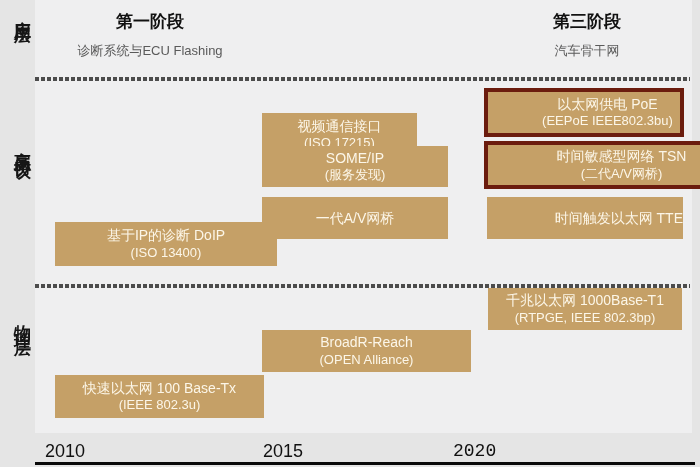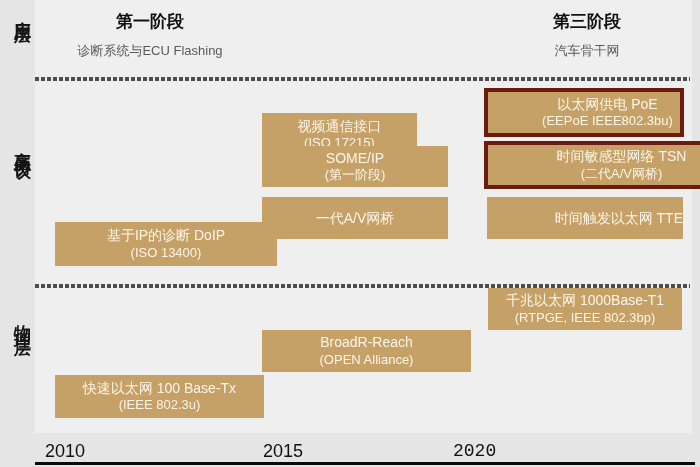--- a/index.html
+++ b/index.html
@@ -78,21 +78,21 @@
   <div class="box bx-video">
     <div class="b1">视频通信接口</div>
     <div class="b2">(ISO 17215)</div>
   </div>
   <div class="box hl bx-poe">
     <div class="b1">以太网供电 PoE</div>
     <div class="b2">(EEPoE IEEE802.3bu)</div>
   </div>
   <div class="box bx-someip">
     <div class="b1">SOME/IP</div>
-    <div class="b2">(第一阶段)</div>
+    <div class="b2">(服务发现)</div>
   </div>
   <div class="box hl bx-tsn">
     <div class="b1">时间敏感型网络 TSN</div>
     <div class="b2">(二代A/V网桥)</div>
   </div>
   <div class="box bx-avb1">
     <div class="b1">一代A/V网桥</div>
   </div>
   <div class="box bx-tte">
     <div class="b1">时间触发以太网 TTE</div>

